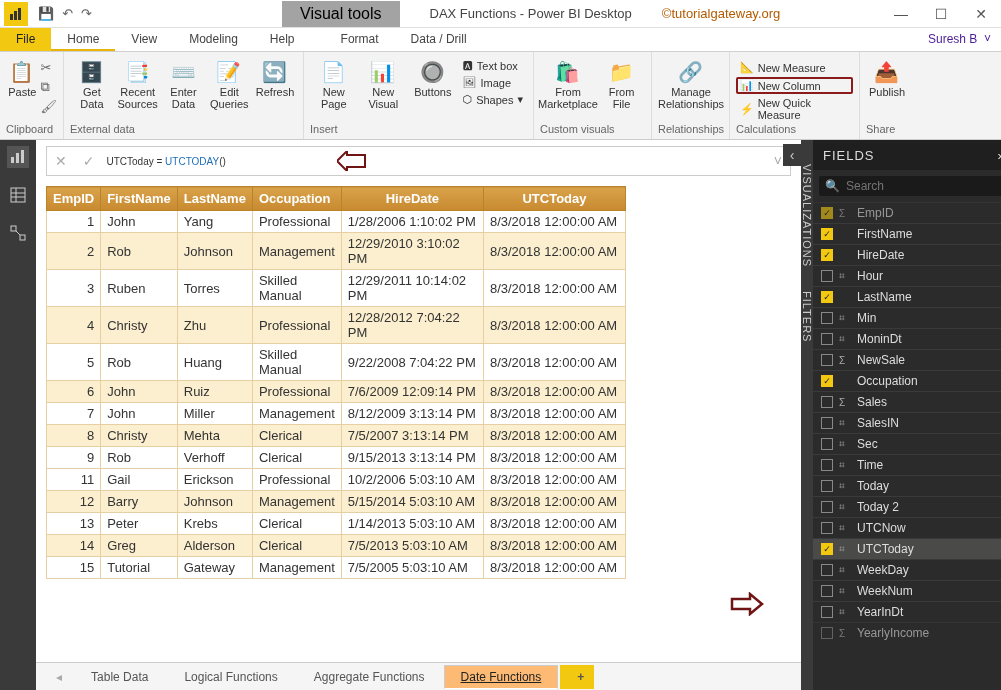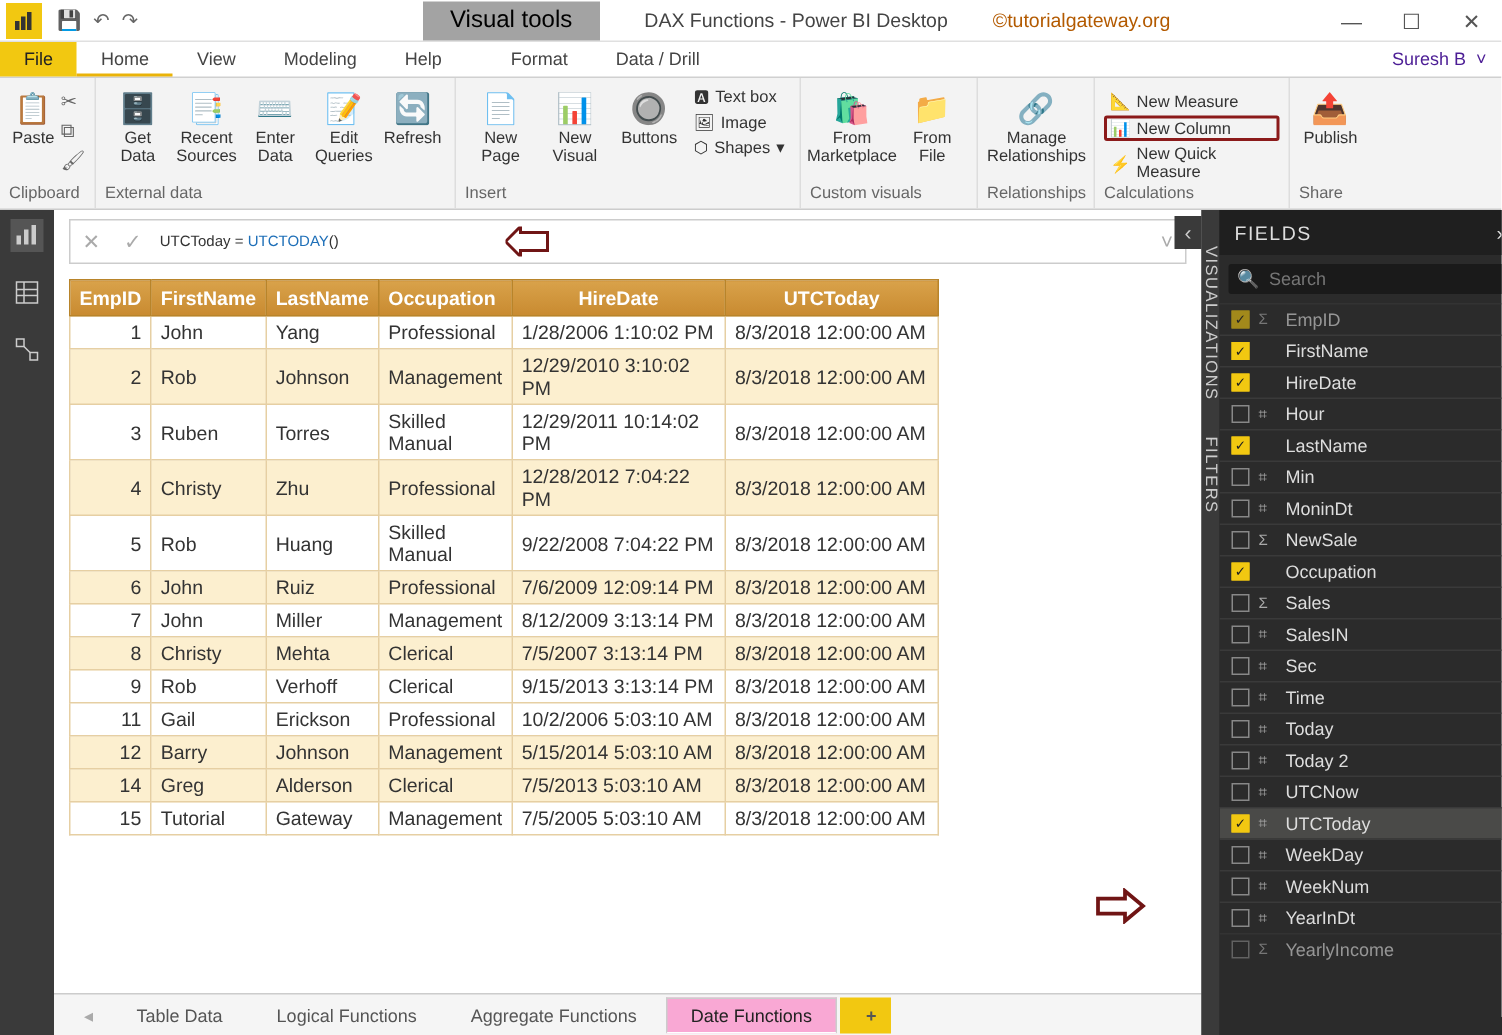--- a/index.html
+++ b/index.html
@@ -52,21 +52,21 @@
 .tbl { border-collapse: collapse; width: 580px; }
 .tbl th { background: #d39a3a; background: linear-gradient(#d9a24a,#c88a30); color:#fff; font-weight:600; padding:4px 6px; border:1px solid #b8842a; font-size:13px; text-align:left;}
 .tbl td { border:1px solid #e6cfa3; padding:3px 6px; font-size:13px; color:#333; }
 .tbl tr.even td { background:#fff; }
 .tbl tr.odd td { background:#fcefcf; }
 .tbl td.num { text-align:right; }
 
 
 .sheets { position:absolute; left:36px; right:200px; bottom:0; height:28px; background:#f5f5f5; border-top:1px solid #ccc; display:flex; align-items:center; padding-left:20px; gap:2px;}
 .sheets .sh { padding: 4px 16px; font-size:12px; color:#555; border:1px solid transparent; cursor:pointer;}
-.sheets .sh.active { background:#f9a8d4; border:1px solid #ccc; border-bottom-color:#fff; color:#222; }
+.sheets .sh.active { background:#fdba74; border:1px solid #ccc; border-bottom-color:#fff; color:#222;text-decoration:underline; }
 .sheets .add-sh { background:#f2c811; width:28px; text-align:center; font-weight:bold; }
 
 
 .right-area { position:absolute; right:0; top:140px; bottom:0; width:200px; display:flex; background:#2b2b2b; }
 .collapsed-panes { width:24px; background:#3a3a3a; display:flex; flex-direction:column; align-items:center; padding-top:24px; }
 .collapsed-panes .vtxt { writing-mode: vertical-rl; color:#ccc; font-size:11px; letter-spacing:1px; margin-bottom:24px; cursor:pointer;}
 .fields-pane { flex:1; background:#2b2b2b; color:#ddd; display:flex; flex-direction:column; }
 .fields-head { height:30px; background:#1f1f1f; display:flex; align-items:center; padding:0 10px; justify-content:space-between; font-size:13px; letter-spacing:1px;}
 .search-box { margin:6px; background:#1a1a1a; border-radius:2px; display:flex; align-items:center; padding:3px 6px; gap:6px;}
 .search-box input { background:transparent; border:none; outline:none; color:#ccc; font-size:12px; flex:1;}
@@ -374,20 +374,28 @@
           <td>8/3/2018 12:00:00 AM</td>
         </tr>
         <tr class="odd">
           <td class="num">12</td>
           <td>Barry</td>
           <td>Johnson</td>
           <td>Management</td>
           <td>5/15/2014 5:03:10 AM</td>
           <td>8/3/2018 12:00:00 AM</td>
         </tr>
+        <tr class="even">
+          <td class="num">13</td>
+          <td>Peter</td>
+          <td>Krebs</td>
+          <td>Clerical</td>
+          <td>1/14/2013 5:03:10 AM</td>
+          <td>8/3/2018 12:00:00 AM</td>
+        </tr>
         <tr class="odd">
           <td class="num">14</td>
           <td>Greg</td>
           <td>Alderson</td>
           <td>Clerical</td>
           <td>7/5/2013 5:03:10 AM</td>
           <td>8/3/2018 12:00:00 AM</td>
         </tr>
         <tr class="even">
           <td class="num">15</td>

